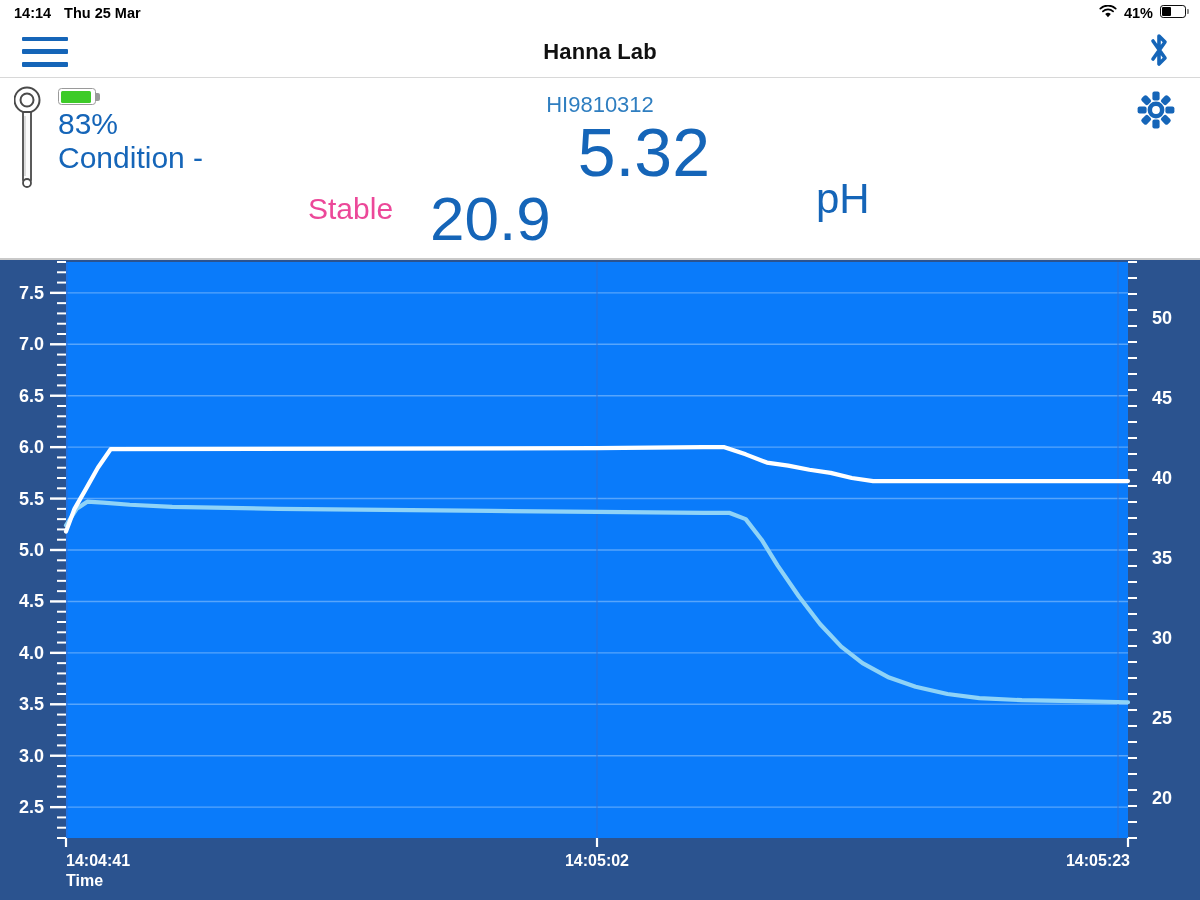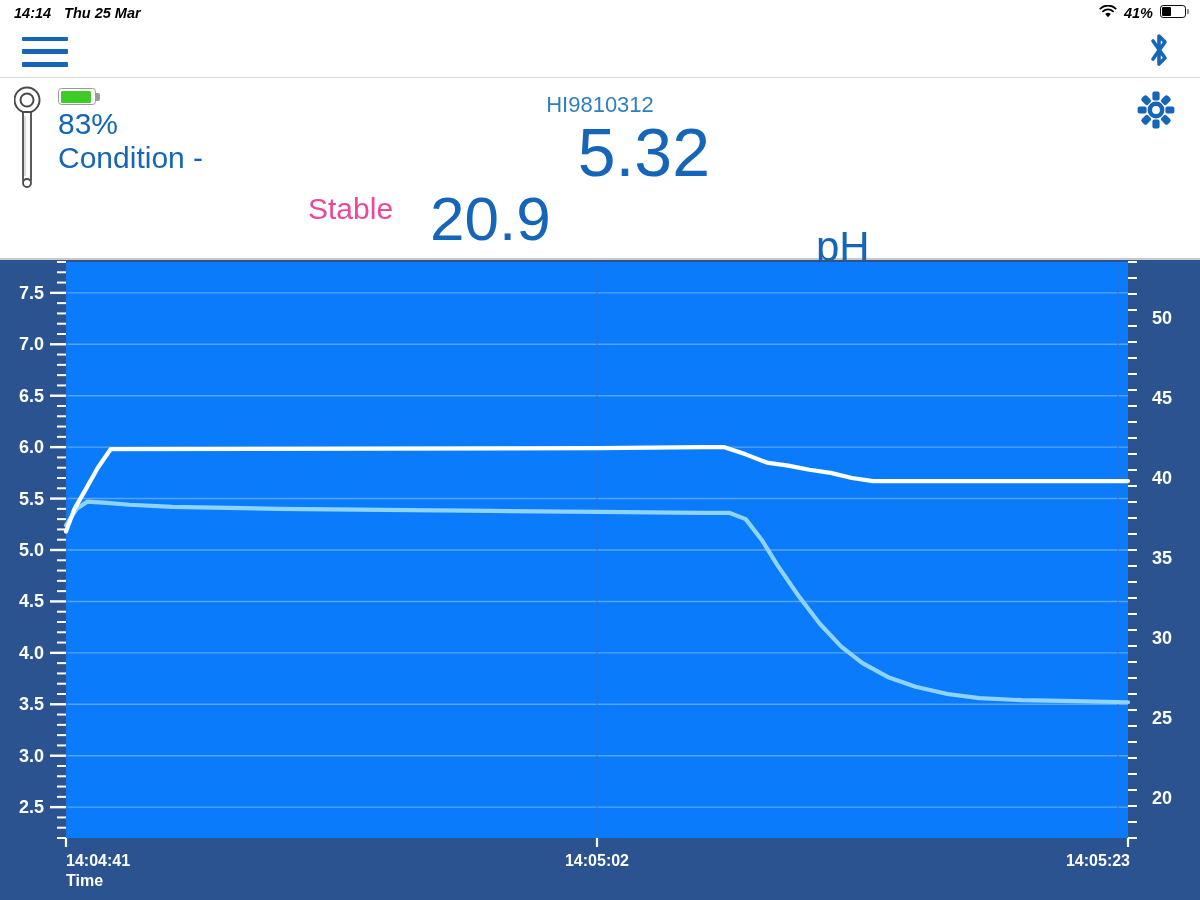--- a/index.html
+++ b/index.html
@@ -10,21 +10,21 @@
     overflow: hidden;
   }
 
   
   .status-bar {
     position: absolute; top: 0; left: 0;
     width: 1200px; height: 26px;
     background: #ffffff;
     display: flex; align-items: center;
     padding: 0 14px;
-    font-size: 14.5px; font-weight: bold; color: #000; font-style: italic;
+    font-size: 14.5px; font-weight: bold; color: #000;
   }
   .sb-left { display: flex; align-items: center; gap: 13px; }
   .sb-right { margin-left: auto; display: flex; align-items: flex-start; gap: 7px; }
   .wifi-icon { display: inline-block; width: 18px; height: 13px; position: relative; }
   .battery-icon { position: relative; width: 26px; height: 13px; }
   .battery-icon .shell {
     position: absolute; inset: 0;
     border: 1.4px solid #000; border-radius: 3.2px; opacity: .95;
   }
   .battery-icon .fill {
@@ -106,21 +106,21 @@
     text-align: right; font-size: 68px; color: #1565b8;
     font-weight: 300; line-height: 1;
   }
   .big-temp {
     position: absolute; left: 430px; top: 110px; width: 280px;
     text-align: left; font-size: 62px; color: #1565b8;
     font-weight: 300; line-height: 1;
   }
   .unit-ph {
     position: absolute; left: 816px; top: 100px;
-    font-size: 42px; color: #1565b8; line-height: 1; margin-top: 48px;
+    font-size: 42px; color: #1565b8; line-height: 1;
   }
   .unit-temp {
     position: absolute; left: 812px; top: 191px;
     font-size: 38px; color: #1565b8; line-height: 1;
   }
   .gear-icon {
     position: absolute; right: 22px; top: 10px; cursor: pointer;
   }
 
   
@@ -156,20 +156,21 @@
     </span>
   </div>
 </div>
 
 <div class="nav-bar">
   <div class="hamburger">
     <span></span>
       <span></span>
       <span></span>
   </div>
+  <div class="nav-title">Hanna Lab</div>
   <div class="bt-icon">
     <svg width="26" height="38" viewBox="0 0 26 38">
       <path d="M7 10 L19 27 L13 33 L13 5 L19 11 L7 28" stroke="#1565b8" stroke-width="3.6" fill="none" stroke-linejoin="round" stroke-linecap="round"></path>
     </svg>
   </div>
 </div>
 
 <div class="reading-panel">
 
   <div class="probe-block">

